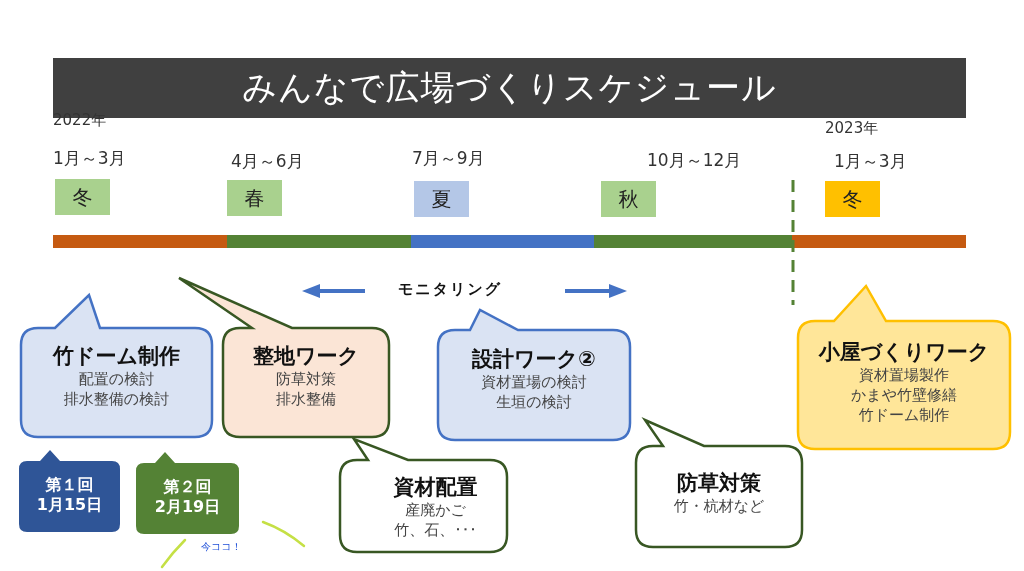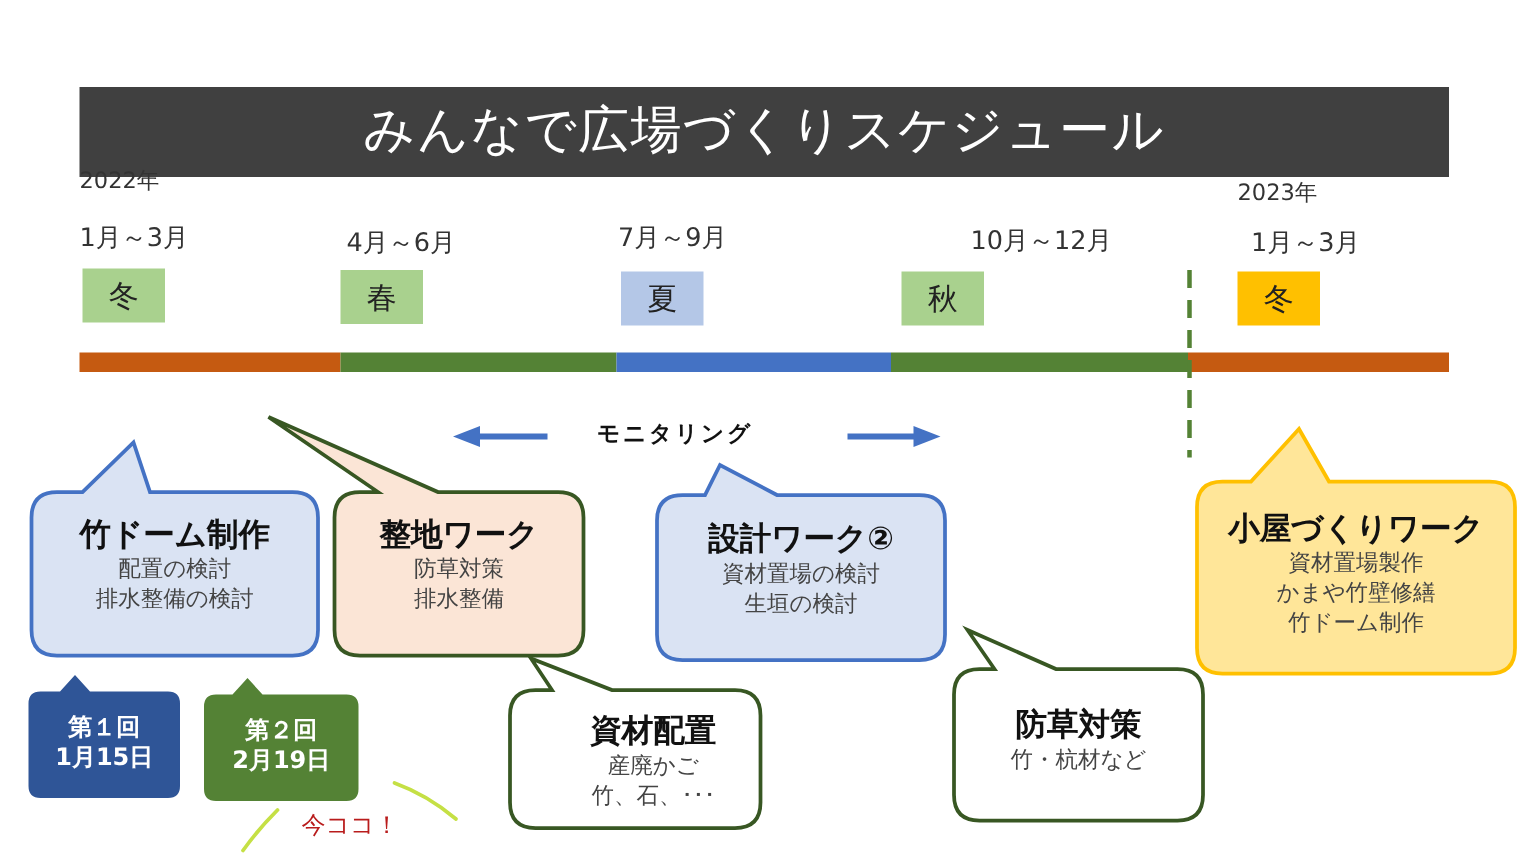--- a/index.html
+++ b/index.html
@@ -10,21 +10,21 @@
       color: #fff; font-size: 34px; text-align: center; line-height: 58px; font-weight: 300; letter-spacing: 1px; margin-top: 36px; }
     .year { font-size: 15px; color: #333; }
     .period { font-size: 17px; color: #333; }
     .season { font-size: 20px; color: #222; text-align: center; line-height: 36px; height: 36px; width: 55px; }
     svg#shapes { position: absolute; left: 0; top: 0; width: 1024px; height: 571px; }
     .bubble-text { text-align: center; }
     .b-title { font-weight: bold; font-size: 21px; color: #111; line-height: 26px; }
     .b-line { font-size: 15px; color: #444; line-height: 20px; }
     .meeting { color: #fff; font-weight: bold; font-size: 16px; line-height: 20px; text-align: center; }
     #monitoring { font-weight: bold; font-size: 15px; color: #111; letter-spacing: 2px; }
-    #now { font-size: 16px; color: #b91c1c; }
+    #now { font-size: 10px; color: #1d4ed8; }
   </style>
 </head>
 <body>
 
 <div id="title-bar" class="abs">みんなで広場づくりスケジュール</div>
 
 <svg id="shapes" viewBox="0 0 1024 571">
 
   <rect x="53" y="235" width="174" height="13" fill="#C55A11"></rect>
   <rect x="227" y="235" width="184" height="13" fill="#548235"></rect>

